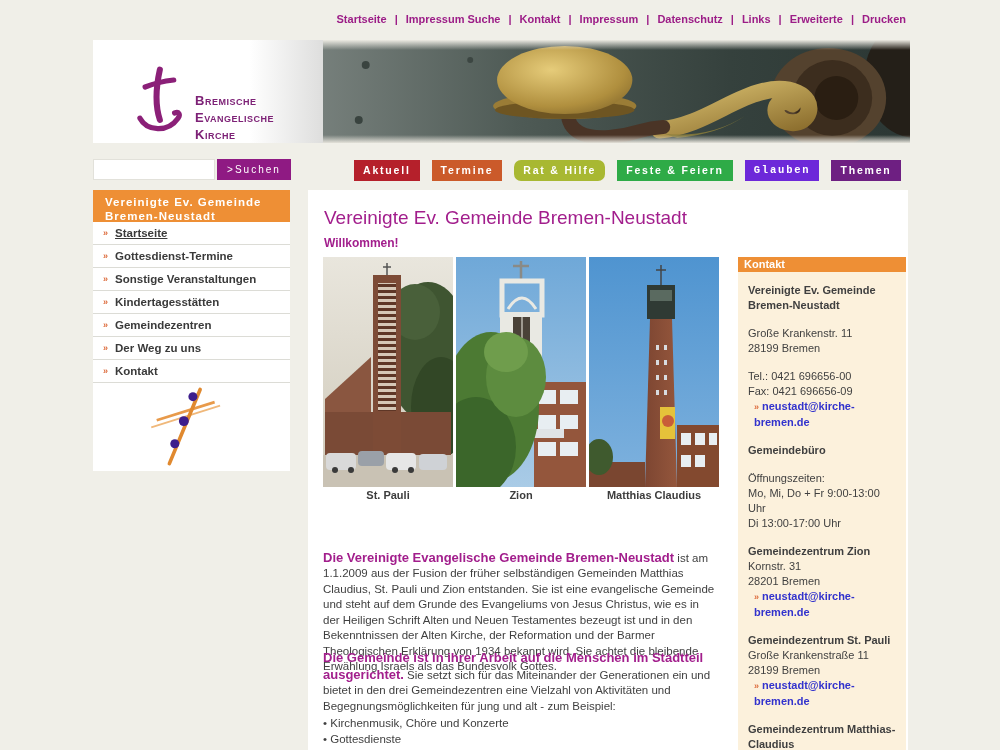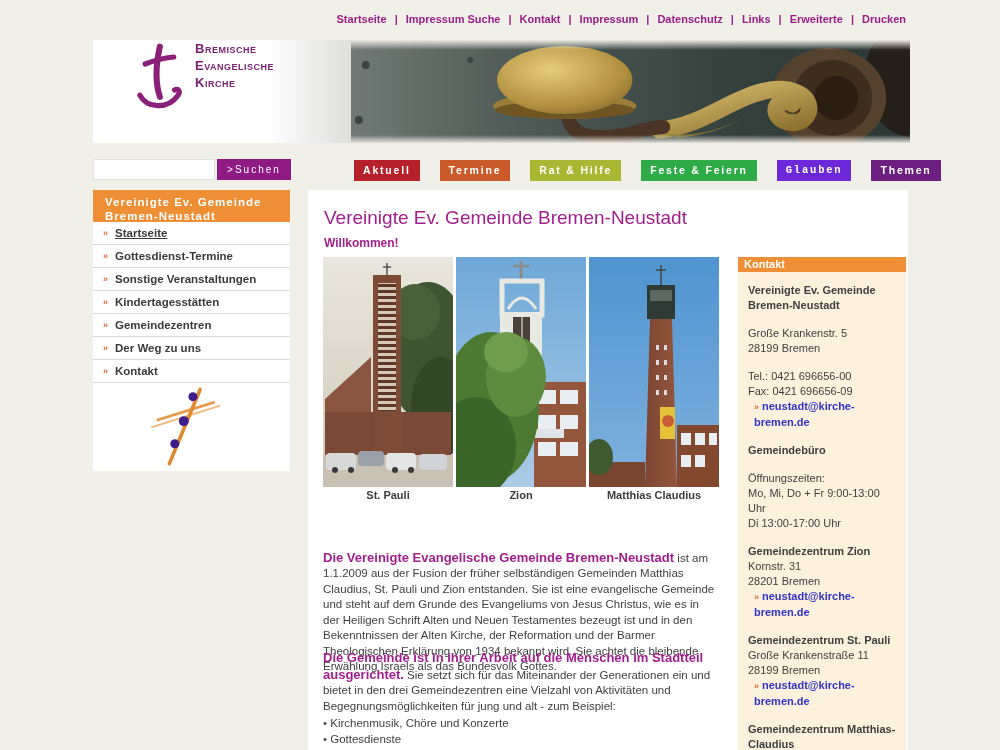--- a/index.html
+++ b/index.html
@@ -12,39 +12,39 @@
   }
   
   .topnav { position:absolute; top:13px; right:94px; }
   .topnav ul { display:flex; list-style:none; margin:0; padding:0;
     font-size:11px; font-weight:bold; color:#9c1d87; }
   .topnav li { cursor:pointer; white-space:nowrap; }
   .topnav li + li::before { content:"|"; margin:0 8px; font-weight:bold; color:#9c1d87; }
 
   
   .banner { position:absolute; left:93px; top:40px; width:817px; height:103px; background:#fff; }
-  .banner-logo { position:absolute; left:0; top:0; width:258px; height:103px;
+  .banner-logo { position:absolute; left:0; top:0; width:230px; height:103px;
     background:linear-gradient(90deg,#ffffff 68%,#dededd 100%);
-    display:flex; align-items:flex-start; z-index:2; }
+    display:flex; align-items:flex-end; z-index:2; }
   .bek-symbol { margin-left:40px; flex:0 0 auto; }
   .bek-text { margin-left:10px; color:#7d2176; font-weight:bold; font-size:13px;
     line-height:17px; letter-spacing:0.5px; font-variant-caps:small-caps; }
   .banner-photo { position:absolute; left:218px; top:0; right:0; bottom:0; }
   .banner-photo svg { display:block; width:100%; height:100%; }
 
   
   .search-input { position:absolute; left:93px; top:159px; width:122px; height:21px;
     border:1px solid #e2e1da; background:#fff; padding:0 6px; font-size:11px; }
   .search-btn { position:absolute; left:217px; top:159px; width:74px; height:21px;
     background:#8f1a83; color:#fff; border:none; font-weight:normal; font-size:10px;
     letter-spacing:2px; cursor:pointer; font-family:inherit; }
 
   
   .tabs { position:absolute; left:318px; top:152px; height:29px;
-    display:flex; align-items:flex-end; gap:20px;padding-left:36px; }
+    display:flex; align-items:flex-end; gap:12px;padding-left:36px; }
   .tab { color:#fff; font-weight:bold; font-size:10.5px; letter-spacing:1.8px;
     padding:4px 9px 5px; white-space:nowrap; cursor:pointer; }
   .tab.active { padding-top:9px; padding-bottom:6px; }
 
   
   .side-title { position:absolute; left:93px; top:190px; width:197px;
     background:#ee8f35; color:#fff; font-weight:bold; font-size:11.5px;
     letter-spacing:1px; line-height:14px; padding:5px 12px 6px; }
   .side-box { position:absolute; left:93px; top:222px; width:197px; background:#fff; }
   .side-menu { list-style:none; margin:0; padding:0; }
@@ -156,21 +156,21 @@
     </svg>
   </div>
 </header>
 
 <input class="search-input" type="text" style="">
 <button class="search-btn">&gt;Suchen</button>
 
 <nav class="tabs">
   <div class="tab" style="background-color: rgb(181, 32, 43);">Aktuell</div>
   <div class="tab" style="background-color: rgb(203, 90, 42);">Termine</div>
-  <div class="tab" style="background-color: rgb(168, 184, 50);">Rat &amp; Hilfe</div>
+  <div class="tab" style="background-color: rgb(168, 184, 50); border-radius: 7px;">Rat &amp; Hilfe</div>
   <div class="tab" style="background-color: rgb(46, 171, 71);">Feste &amp; Feiern</div>
   <div class="tab" style="background-color: #6d28d9; font-family: Liberation Mono, monospace;">Glauben</div>
   <div class="tab" style="background-color: rgb(110, 31, 130);">Themen</div>
 </nav>
 
 <div class="side-title">Vereinigte Ev. Gemeinde Bremen-Neustadt</div>
 <aside class="side-box">
   <ul class="side-menu">
     <li class="current">
       <span class="arrow">»</span>
@@ -335,21 +335,21 @@
       <li>Gottesdienste</li>
       <li>Musikschule</li>
     </ul>
   </div>
 </main>
 
 <aside class="kontakt">
   <div class="k-header">Kontakt</div>
   <div class="k-body">
     <div class="b">Vereinigte Ev. Gemeinde Bremen-Neustadt</div>
-    <div class="gap">Große Krankenstr. 5</div>
+    <div class="gap">Große Krankenstr. 11</div>
     <div>28199 Bremen</div>
     <div class="gap">Tel.: 0421 696656-00</div>
     <div>Fax: 0421 696656-09</div>
     <div class="k-email"><span class="arrow">»</span><span>neustadt@kirche-bremen.de</span></div>
     <div class="b gap">Gemeindebüro</div>
     <div class="gap">Öffnungszeiten:</div>
     <div>Mo, Mi, Do + Fr 9:00-13:00 Uhr</div>
     <div>Di 13:00-17:00 Uhr</div>
     <div class="b gap">Gemeindezentrum Zion</div>
     <div>Kornstr. 31</div>

